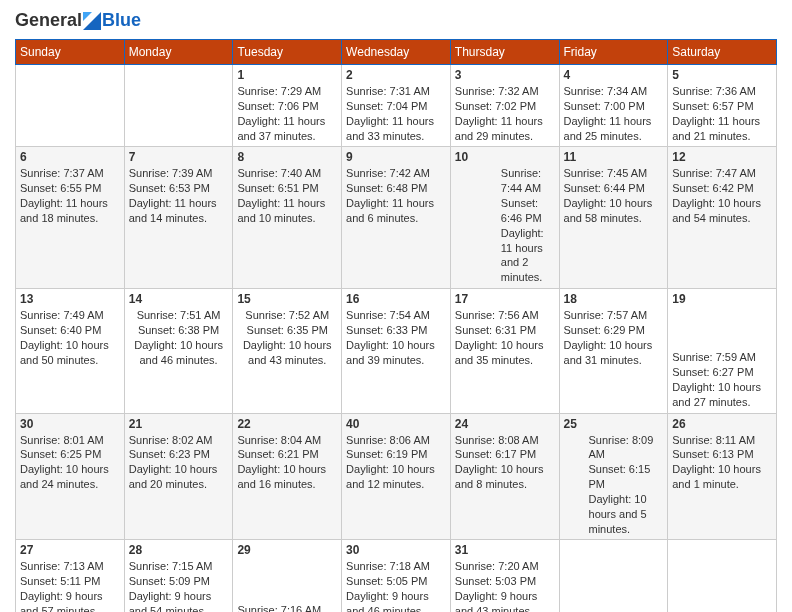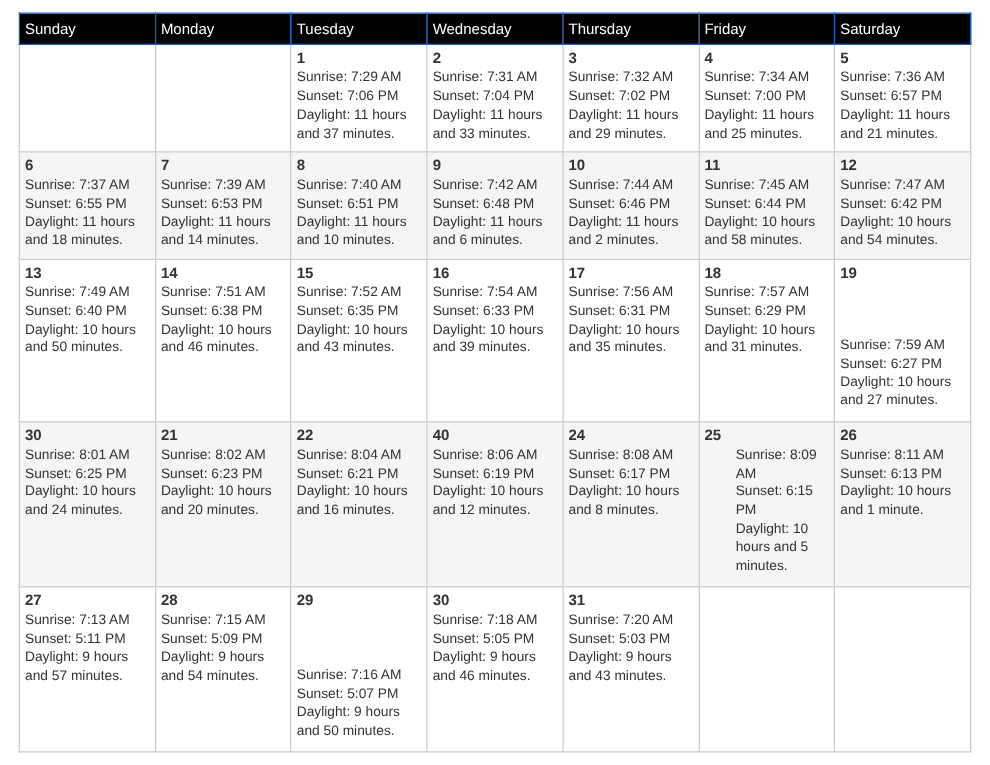--- a/index.html
+++ b/index.html
@@ -60,21 +60,21 @@
       color: #555;
     }
     .calendar {
       flex: 1;
       border: 1px solid #ccc;
       border-collapse: collapse;
       width: 100%;
       table-layout: fixed;
     }
     .calendar th {
-      background-color: #000000;
+      background-color: #c2410c;
       color: #fff;
       font-size: 12px;
       font-weight: normal;
       padding: 5px 4px;
       text-align: left;
       border: 1px solid #1565c0;
     }
     .calendar td {
       border: 1px solid #ccc;
       vertical-align: top;
@@ -100,20 +100,36 @@
       background: #fff;
     }
     .row-odd td {
       background: #f5f5f5;
     }
   </style>
 </head>
 <body>
 
 <div class="container">
+  <div class="header">
+    <div class="logo">
+      <div class="logo-text">
+        <span class="logo-general">General</span>
+        <svg class="logo-icon" viewBox="0 0 20 20" xmlns="http://www.w3.org/2000/svg">
+          <polygon points="0,20 20,0 20,20" fill="#1565c0"></polygon>
+          <polygon points="0,10 10,0 0,0" fill="#42a5f5"></polygon>
+        </svg>
+        <span class="logo-blue">Blue</span>
+      </div>
+    </div>
+    <div class="title-section">
+      <div class="month-title"></div>
+      <div class="location"></div>
+    </div>
+  </div>
 
   <table class="calendar">
     <thead>
       <tr>
       <th>Sunday</th>
           <th>Monday</th>
           <th>Tuesday</th>
           <th>Wednesday</th>
           <th>Thursday</th>
           <th>Friday</th>
@@ -175,21 +191,21 @@
 Daylight: 11 hours and 10 minutes.</div>
           </td>
           <td>
             <div class="day-number">9</div>
             <div class="day-info" style="white-space: pre-line;">Sunrise: 7:42 AM
 Sunset: 6:48 PM
 Daylight: 11 hours and 6 minutes.</div>
           </td>
           <td>
             <div class="day-number">10</div>
-            <div class="day-info" style="white-space: pre-line;">Sunrise: 7:44 AM
+            <div class="day-info" style="white-space: pre-line; margin-left: 46px;">Sunrise: 7:44 AM
 Sunset: 6:46 PM
 Daylight: 11 hours and 2 minutes.</div>
           </td>
           <td>
             <div class="day-number">11</div>
             <div class="day-info" style="white-space: pre-line;">Sunrise: 7:45 AM
 Sunset: 6:44 PM
 Daylight: 10 hours and 58 minutes.</div>
           </td>
           <td>
@@ -201,27 +217,27 @@
         </tr>
         <tr class="row-even">
           <td>
             <div class="day-number">13</div>
             <div class="day-info" style="white-space: pre-line;">Sunrise: 7:49 AM
 Sunset: 6:40 PM
 Daylight: 10 hours and 50 minutes.</div>
           </td>
           <td>
             <div class="day-number">14</div>
-            <div class="day-info" style="white-space: pre-line;">Sunrise: 7:51 AM
+            <div class="day-info" style="white-space: pre-line; text-align: center;">Sunrise: 7:51 AM
 Sunset: 6:38 PM
 Daylight: 10 hours and 46 minutes.</div>
           </td>
           <td>
             <div class="day-number">15</div>
-            <div class="day-info" style="white-space: pre-line;">Sunrise: 7:52 AM
+            <div class="day-info" style="white-space: pre-line; text-align: center;">Sunrise: 7:52 AM
 Sunset: 6:35 PM
 Daylight: 10 hours and 43 minutes.</div>
           </td>
           <td>
             <div class="day-number">16</div>
             <div class="day-info" style="white-space: pre-line;">Sunrise: 7:54 AM
 Sunset: 6:33 PM
 Daylight: 10 hours and 39 minutes.</div>
           </td>
           <td>

